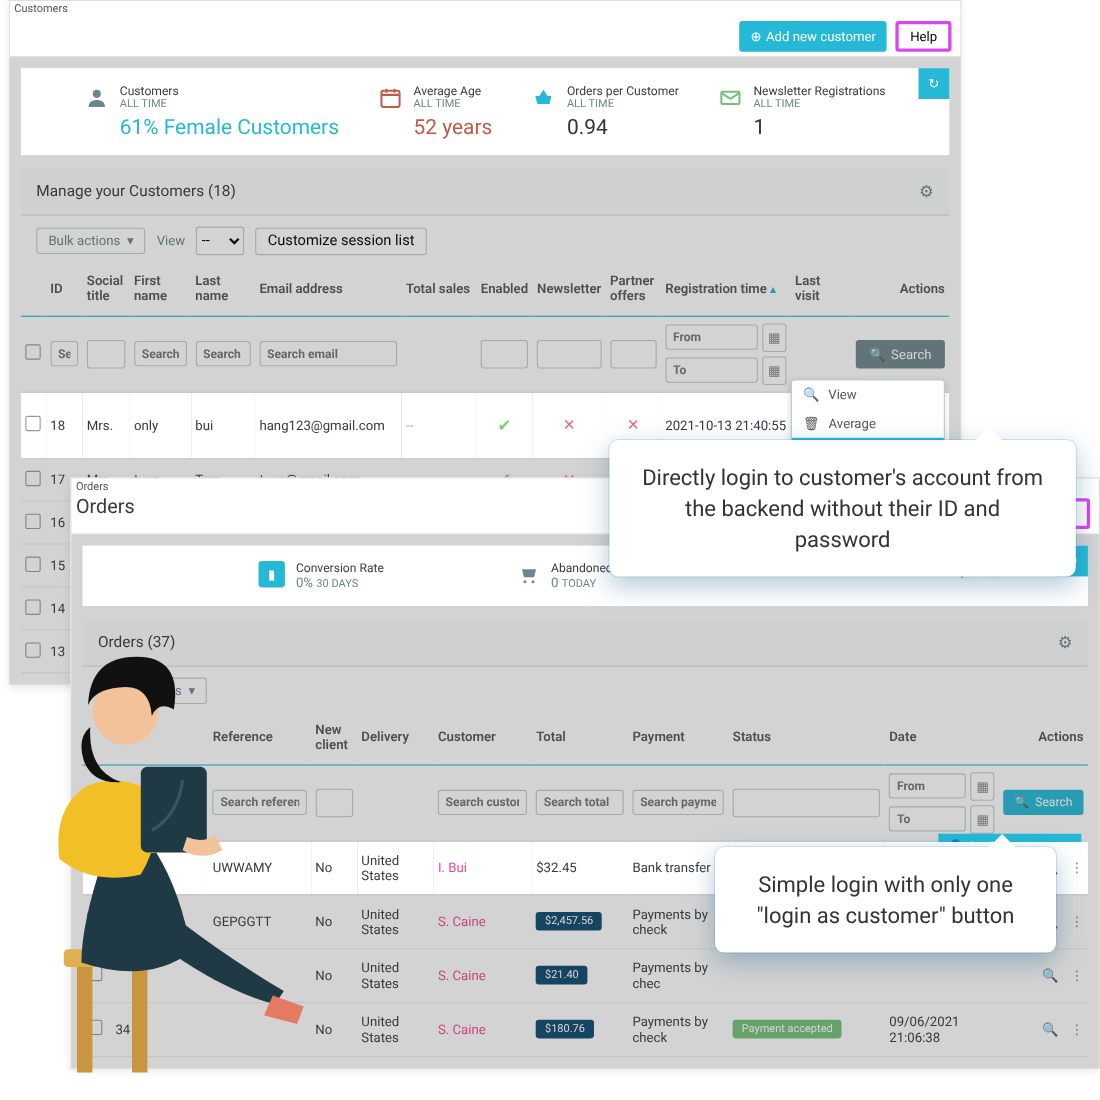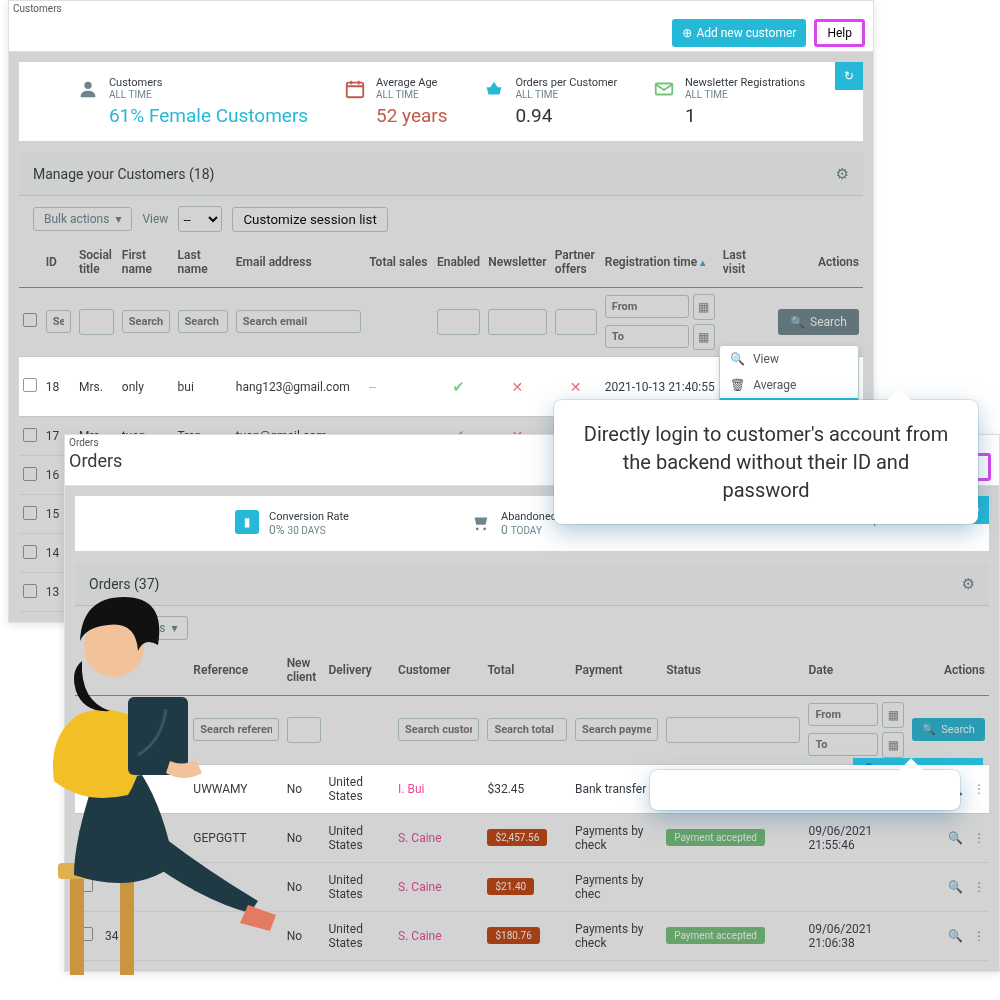--- a/index.html
+++ b/index.html
@@ -35,21 +35,21 @@
   tbody tr { border-bottom:1px solid #eee; }
   tbody td { padding:10px 4px; color:#363a41; vertical-align:middle;}
   .chk { width:14px; height:14px; border:1px solid #999; display:inline-block; background:#fff; border-radius:2px;}
   .green { color:#78d07d; font-size:15px; text-align:center;}
   .red   { color:#e76d7a; font-size:14px; text-align:center;}
   .dash  { color:#aaa; }
   .btn-search { background:#6c868e; color:#fff; border:none; padding:6px 12px; border-radius:3px; font-size:12px; display:flex; align-items:center; gap:5px;}
   .btn-search2 { background:#25b9d7; color:#fff; border:none; padding:5px 10px; border-radius:3px; font-size:11px; display:flex; align-items:center; gap:5px;}
   .actions { display:flex; gap:10px; justify-content:flex-end; color:#6c868e; align-items:center;}
   .badge { display:inline-block; padding:3px 8px; border-radius:3px; color:#fff; font-size:10px;}
-  .b-green { background:#c2410c; }
+  .b-green { background:#0c4a6e; }
   .dropdown-menu { position:absolute; background:#fff; border:1px solid #bbcdd2; border-radius:3px; box-shadow:0 2px 6px rgba(0,0,0,.15); width:140px; z-index:20; }
   .dropdown-menu .item { padding:6px 10px; display:flex; gap:8px; align-items:center; font-size:12px; color:#555;}
   .dropdown-menu .item.sel-item { background:#25b9d7; color:#fff;}
   .hl { position:relative; z-index:15; background:#fff;}
   .callout { position:absolute; background:#fff; border-radius:8px; box-shadow: 0 8px 24px rgba(33,99,140,0.35), 0 0 0 1px rgba(60,140,180,.2); padding:20px 28px; z-index:30; font-size:20px; color:#333; text-align:center; line-height:1.4;}
   .callout .tail { position:absolute; width:18px; height:18px; background:#fff; transform:rotate(45deg);}
   .status-pill { display:inline-block; padding:3px 8px; border-radius:3px; color:#fff; font-size:10px;}
   .st-wait { background:#34209e; }
   .st-ok   { background:#72c279; }
   .link { color:#ec4899; }
@@ -556,20 +556,21 @@
       </div>
   </div>
 </div>
 
 <div class="callout" style="left:554px; top:400px; width:424px;">
   <div class="tail" style="top:-8px; right:70px;"></div>
   <span>Directly login to customer's account from the backend without their ID and password</span>
 </div>
 <div class="callout" style="left:650px; top:770px; width:310px;">
   <div class="tail" style="top:-8px; right:40px;"></div>
+  <span>Simple login with only one "login as customer" button</span>
 </div>
 
 <svg class="illus" viewBox="0 0 270 400">
   <rect x="50" y="290" width="14" height="100" fill="#c9963f"></rect>
   <rect x="100" y="290" width="14" height="100" fill="#c9963f"></rect>
   <rect x="38" y="278" width="90" height="16" rx="4" fill="#e0af50"></rect>
   <path d="M74 195 q-20 60 -20 95 q60 20 100 -10 q-10 -55 -32 -90 z" fill="#1f3a45"></path>
   <path d="M120 270 q60 45 110 58 l8 -12 q-50 -30 -92 -62 z" fill="#1f3a45"></path>
   <path d="M228 320 l28 10 -6 16 -30 -8 z" fill="#e57a62"></path>
   <path d="M58 130 q-30 20 -24 66 q30 24 74 14 q24 -40 6 -78 q-30 -14 -56 -2" fill="#f2bf27"></path>

